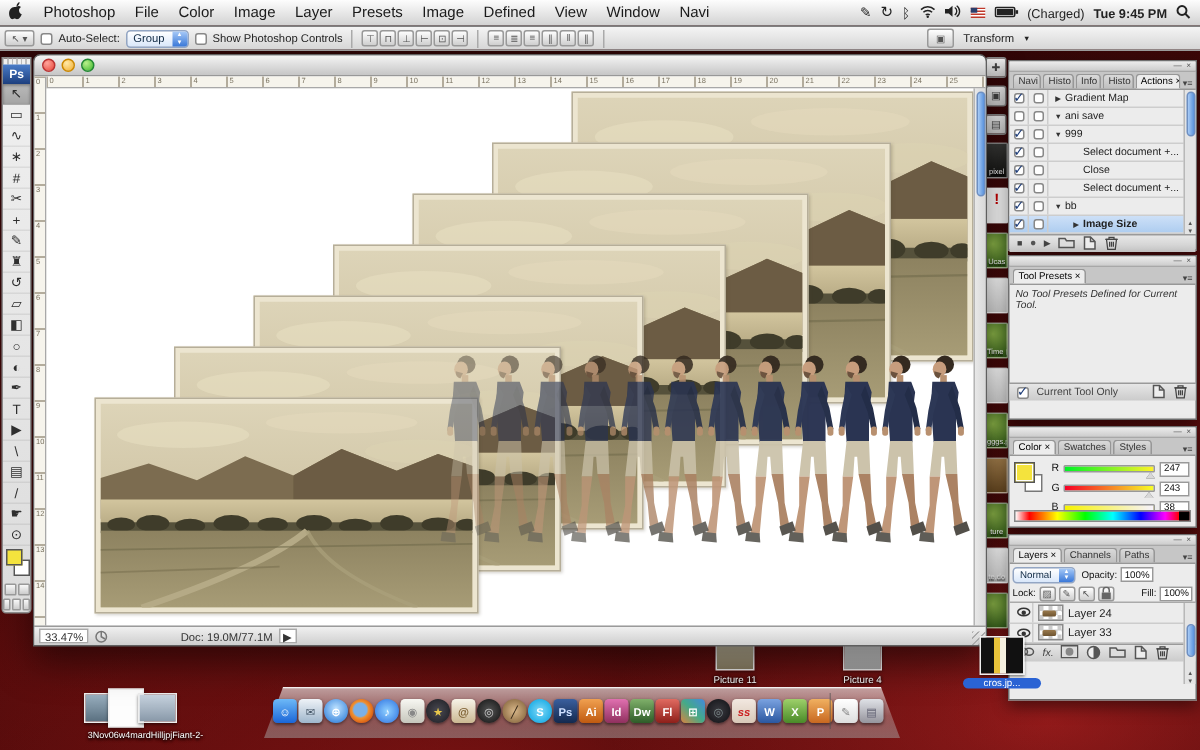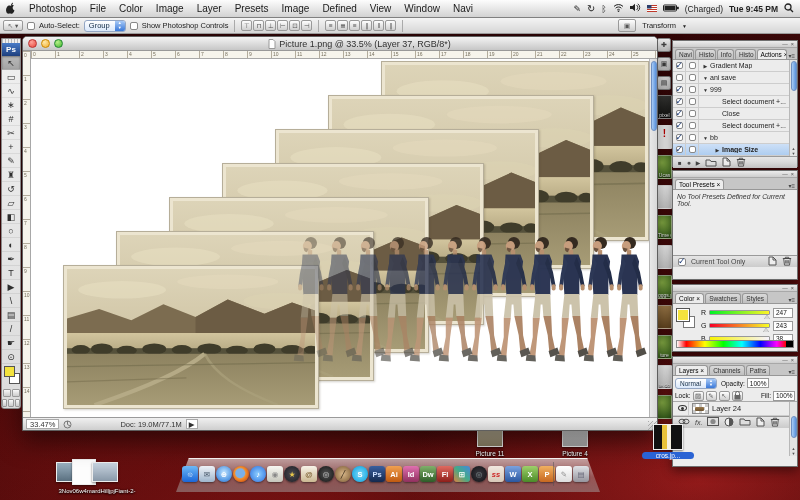--- a/index.html
+++ b/index.html
@@ -230,26 +230,20 @@
     <span class="tinybtn" style="width:18px;height:13px">▣</span>
     <span style="margin:0 2px">Transform</span>
     <span style="font-size:5px;margin-right:110px">▼</span>
   </div>
 
   <div id="docwin">
     <div id="titlebar">
       <span class="light" style="background:radial-gradient(circle at 35% 30%,#ffa49b,#e8463a);border:1px solid #b33"></span>
       <span class="light" style="background:radial-gradient(circle at 35% 30%,#ffe9a8,#f2ae2e);border:1px solid #c80"></span>
       <span class="light" style="background:radial-gradient(circle at 35% 30%,#b8f08a,#3fb62e);border:1px solid #283"></span>
-      <span id="titletext">
-        <svg width="8" height="10">
-            <path d="M1,.5h4l2,2v7h-6z" fill="#fff" stroke="#999"></path>
-          </svg>
-        <span>Picture 1.png @ 33.5% (Layer 37, RGB/8*)</span>
-      </span>
     </div>
     <div id="hruler">
         <span style="position: absolute; left: 2px; top: 0px;">0</span>
         <span style="position: absolute; left: 26px; top: 0px;">1</span>
         <span style="position: absolute; left: 50px; top: 0px;">2</span>
         <span style="position: absolute; left: 74px; top: 0px;">3</span>
         <span style="position: absolute; left: 98px; top: 0px;">4</span>
         <span style="position: absolute; left: 122px; top: 0px;">5</span>
         <span style="position: absolute; left: 146px; top: 0px;">6</span>
         <span style="position: absolute; left: 170px; top: 0px;">7</span>
@@ -1022,20 +1016,27 @@
         </span>
     </div>
     <div id="layerRows">
         <div class="layer-row">
           <span class="eyecell">
             <span class="eye"></span>
           </span>
           <span class="lthumb image"></span>
           <span>Layer 24</span>
         </div>
+        <div class="layer-row">
+          <span class="eyecell">
+            <span class="eye"></span>
+          </span>
+          <span class="lthumb image"></span>
+          <span>Layer 33</span>
+        </div>
       </div>
     <div class="pscroll" style="top:45px;height:54px">
       <div class="aquathumb" style="position:absolute;left:.5px;top:14px;width:6px;height:22px"></div>
       <div class="scroll-arrows">▲<br>▼</div>
     </div>
     <div class="pfooter" id="layersFooter">
         <span><svg width="12" height="7">
             <ellipse cx="4" cy="3.5" rx="3" ry="2.3" fill="none" stroke="#555"></ellipse>
             <ellipse cx="8" cy="3.5" rx="3" ry="2.3" fill="none" stroke="#555"></ellipse>
           </svg></span>

